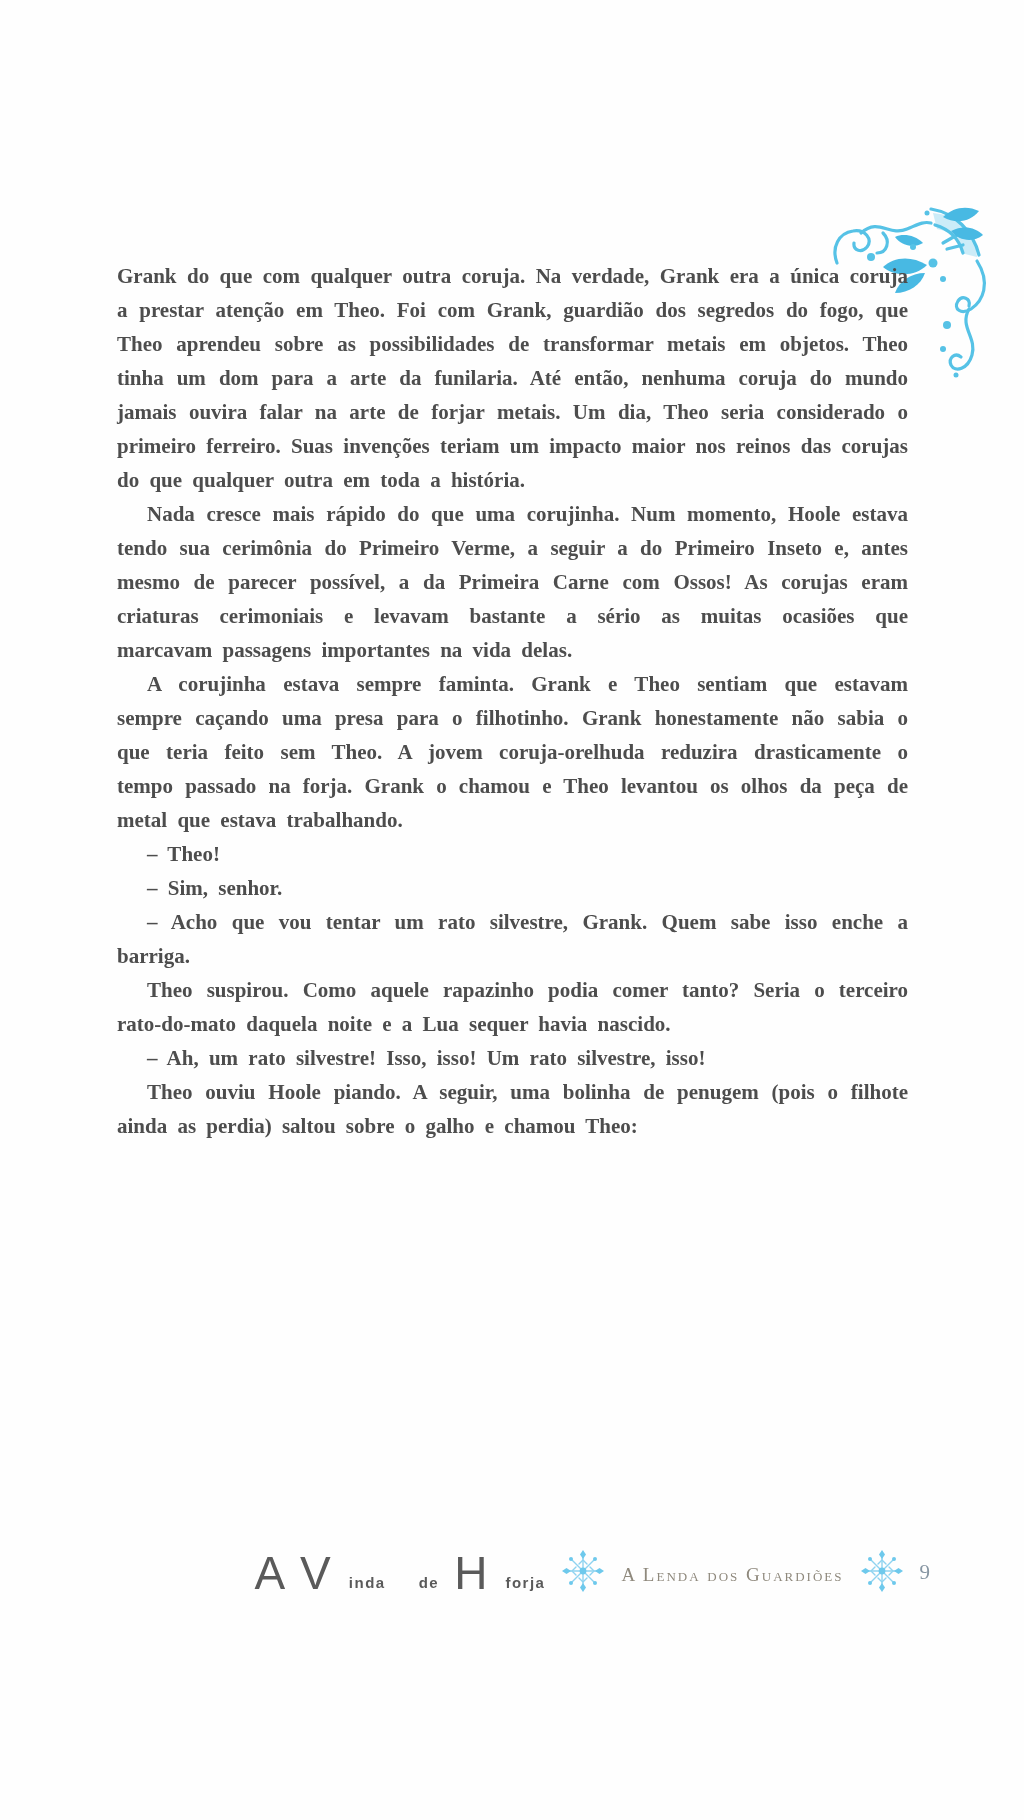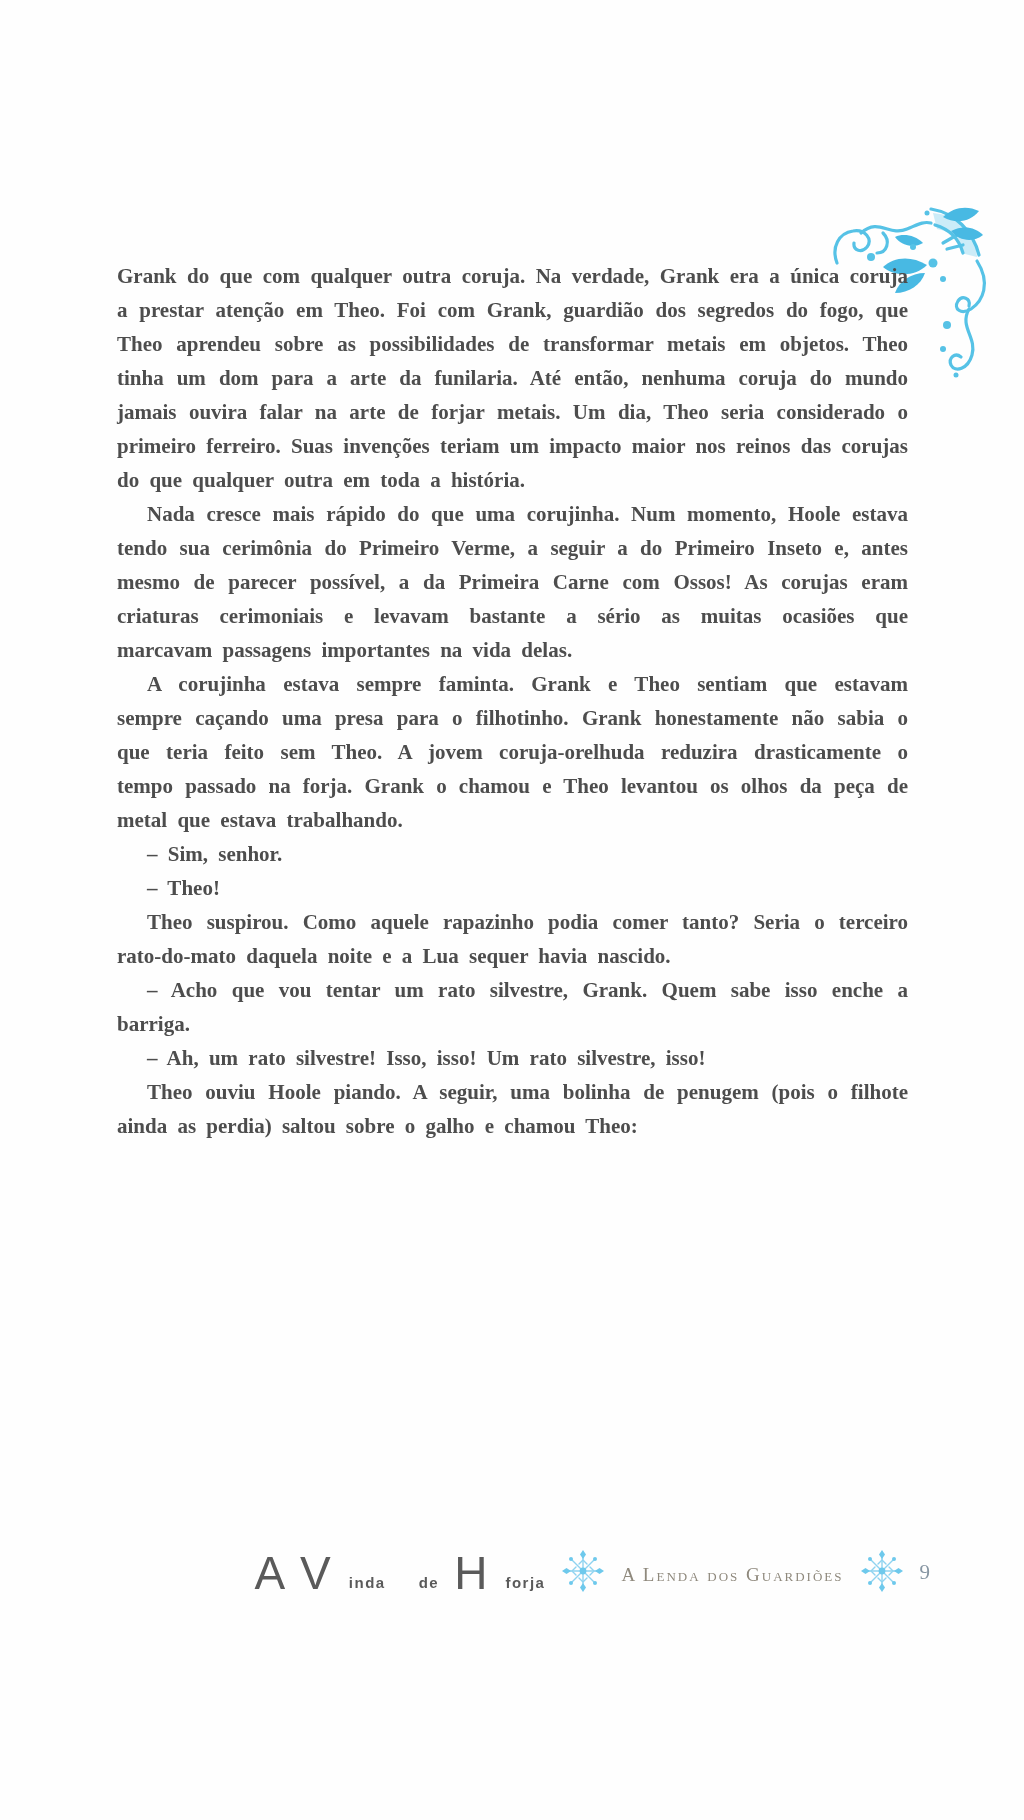--- a/index.html
+++ b/index.html
@@ -121,24 +121,24 @@
       <circle cx="116" cy="122" r="4"></circle>
       <circle cx="112" cy="146" r="3"></circle>
       <circle cx="125" cy="172" r="2.5"></circle>
     </g>
   </svg>
 
   <div class="text-block">
     <p>Grank do que com qualquer outra coruja. Na verdade, Grank era a única coruja a prestar atenção em Theo. Foi com Grank, guardião dos segredos do fogo, que Theo aprendeu sobre as possibilidades de transformar metais em objetos. Theo tinha um dom para a arte da funilaria. Até então, nenhuma coruja do mundo jamais ouvira falar na arte de forjar metais. Um dia, Theo seria considerado o primeiro ferreiro. Suas invenções teriam um impacto maior nos reinos das corujas do que qualquer outra em toda a história.</p>
     <p class="indent">Nada cresce mais rápido do que uma corujinha. Num momento, Hoole estava tendo sua cerimônia do Primeiro Verme, a seguir a do Primeiro Inseto e, antes mesmo de parecer possível, a da Primeira Carne com Ossos! As corujas eram criaturas cerimoniais e levavam bastante a sério as muitas ocasiões que marcavam passagens importantes na vida delas.</p>
     <p class="indent">A corujinha estava sempre faminta. Grank e Theo sentiam que estavam sempre caçando uma presa para o filhotinho. Grank honestamente não sabia o que teria feito sem Theo. A jovem coruja-orelhuda reduzira drasticamente o tempo passado na forja. Grank o chamou e Theo levantou os olhos da peça de metal que estava trabalhando.</p>
+    <p class="indent">– Theo!</p>
     <p class="indent">– Sim, senhor.</p>
-    <p class="indent">– Theo!</p>
+    <p class="indent">– Acho que vou tentar um rato silvestre, Grank. Quem sabe isso enche a barriga.</p>
     <p class="indent">Theo suspirou. Como aquele rapazinho podia comer tanto? Seria o terceiro rato-do-mato daquela noite e a Lua sequer havia nascido.</p>
-    <p class="indent">– Acho que vou tentar um rato silvestre, Grank. Quem sabe isso enche a barriga.</p>
     <p class="indent">– Ah, um rato silvestre! Isso, isso! Um rato silvestre, isso!</p>
     <p class="indent">Theo ouviu Hoole piando. A seguir, uma bolinha de penugem (pois o filhote ainda as perdia) saltou sobre o galho e chamou Theo:</p>
   </div>
 
   <div class="footer">
 
     <div class="logo">
       <span class="seg">
         <span class="cap">A</span>
       </span>

